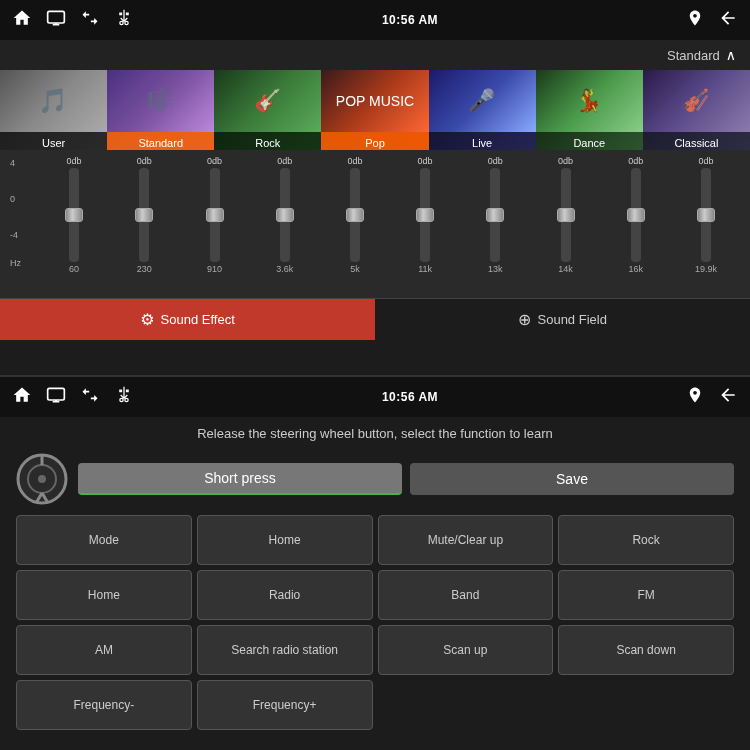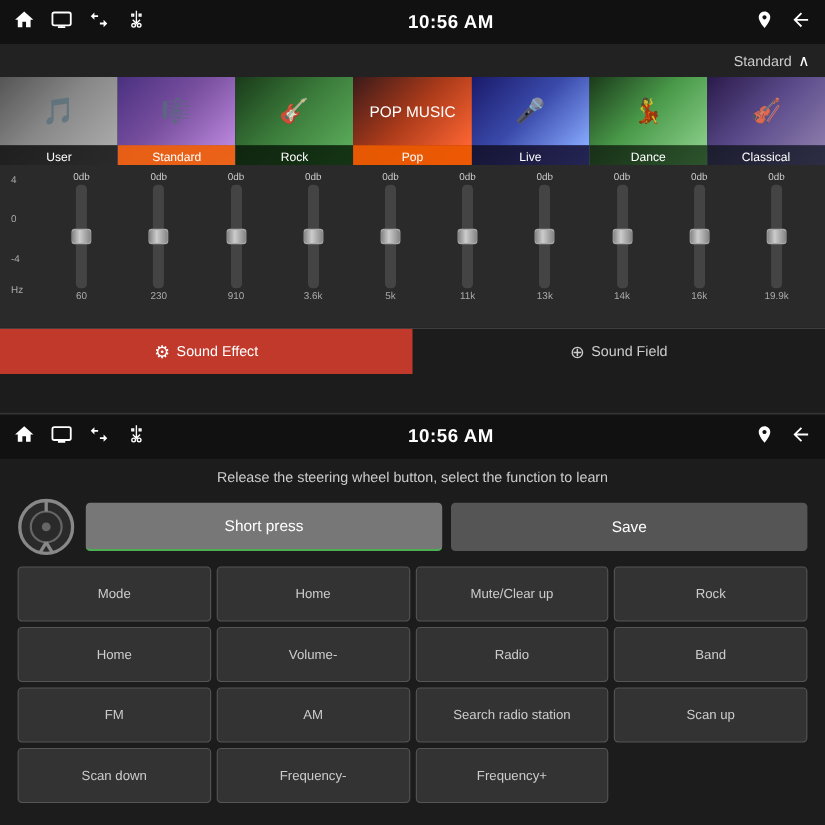--- a/index.html
+++ b/index.html
@@ -27,21 +27,21 @@
       height: 40px;
       padding: 0 12px;
       background: #111;
     }
     .status-bar-left {
       display: flex;
       gap: 14px;
       align-items: center;
     }
     .status-bar-center {
-      font-size: 17px;
+      font-size: 12px;
       color: #fff;
       font-weight: bold;
       letter-spacing: 0.5px;
     }
     .status-bar-right {
       display: flex;
       gap: 14px;
       align-items: center;
     }
 
@@ -234,21 +234,21 @@
       height: 52px;
       flex-shrink: 0;
     }
     .action-buttons {
       display: flex;
       gap: 8px;
       flex: 1;
     }
     .action-btn {
       flex: 1;
-      height: 44px;
+      height: 32px;
       border-radius: 4px;
       border: none;
       font-size: 14px;
       color: #fff;
       cursor: pointer;
       background: #555;
     }
     .action-btn.active {
       background: #777;
       border-bottom: 2px solid #4caf50;
@@ -532,21 +532,20 @@
       </div>
     </div>
 
     <div class="fn-grid" id="fn-grid">
 
     <button class="fn-btn">Mode</button>
         <button class="fn-btn">Home</button>
         <button class="fn-btn">Mute/Clear up</button>
         <button class="fn-btn">Rock</button>
         <button class="fn-btn">Home</button>
-        <button class="fn-btn">Volume-</button>
         <button class="fn-btn">Radio</button>
         <button class="fn-btn">Band</button>
         <button class="fn-btn">FM</button>
         <button class="fn-btn">AM</button>
         <button class="fn-btn">Search radio station</button>
         <button class="fn-btn">Scan up</button>
         <button class="fn-btn">Scan down</button>
         <button class="fn-btn">Frequency-</button>
         <button class="fn-btn">Frequency+</button>
       </div>

